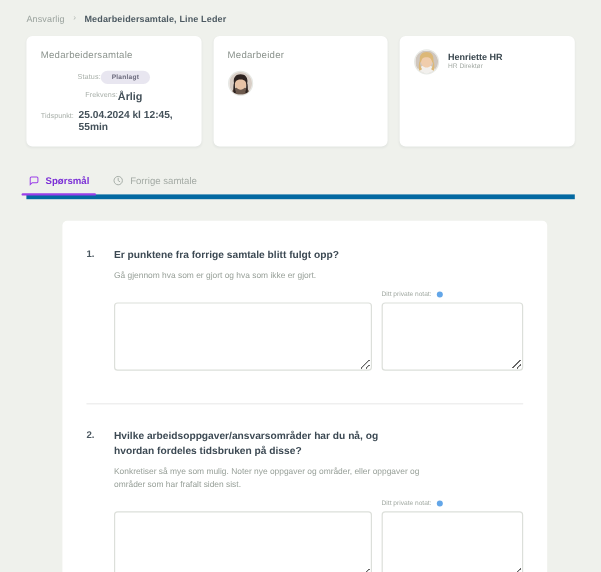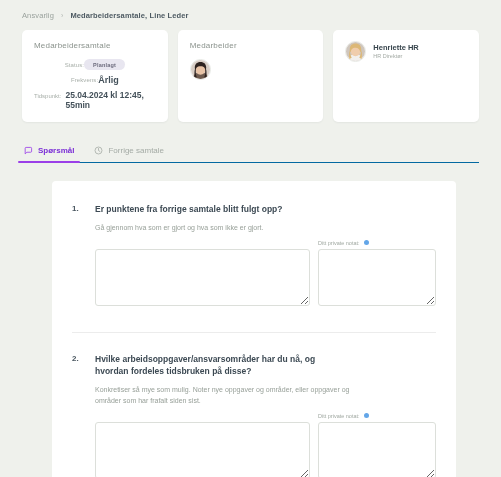--- a/index.html
+++ b/index.html
@@ -113,21 +113,21 @@
     font-size: 5.5px;
     color: #a3aaa4;
   }
 
   
   .tabs {
     display: flex;
     align-items: center;
     gap: 16px;
     margin: 18px 22px 0 22px;
-    border-bottom: 1px solid #0369a1;
+    border-bottom: 4px solid #0369a1;
   }
   .tab {
     display: flex;
     align-items: center;
     gap: 5px;
     padding: 6px 2px 7px 2px;
     font-size: 8px;
     color: #a4aba5;
     position: relative;
     cursor: pointer;

